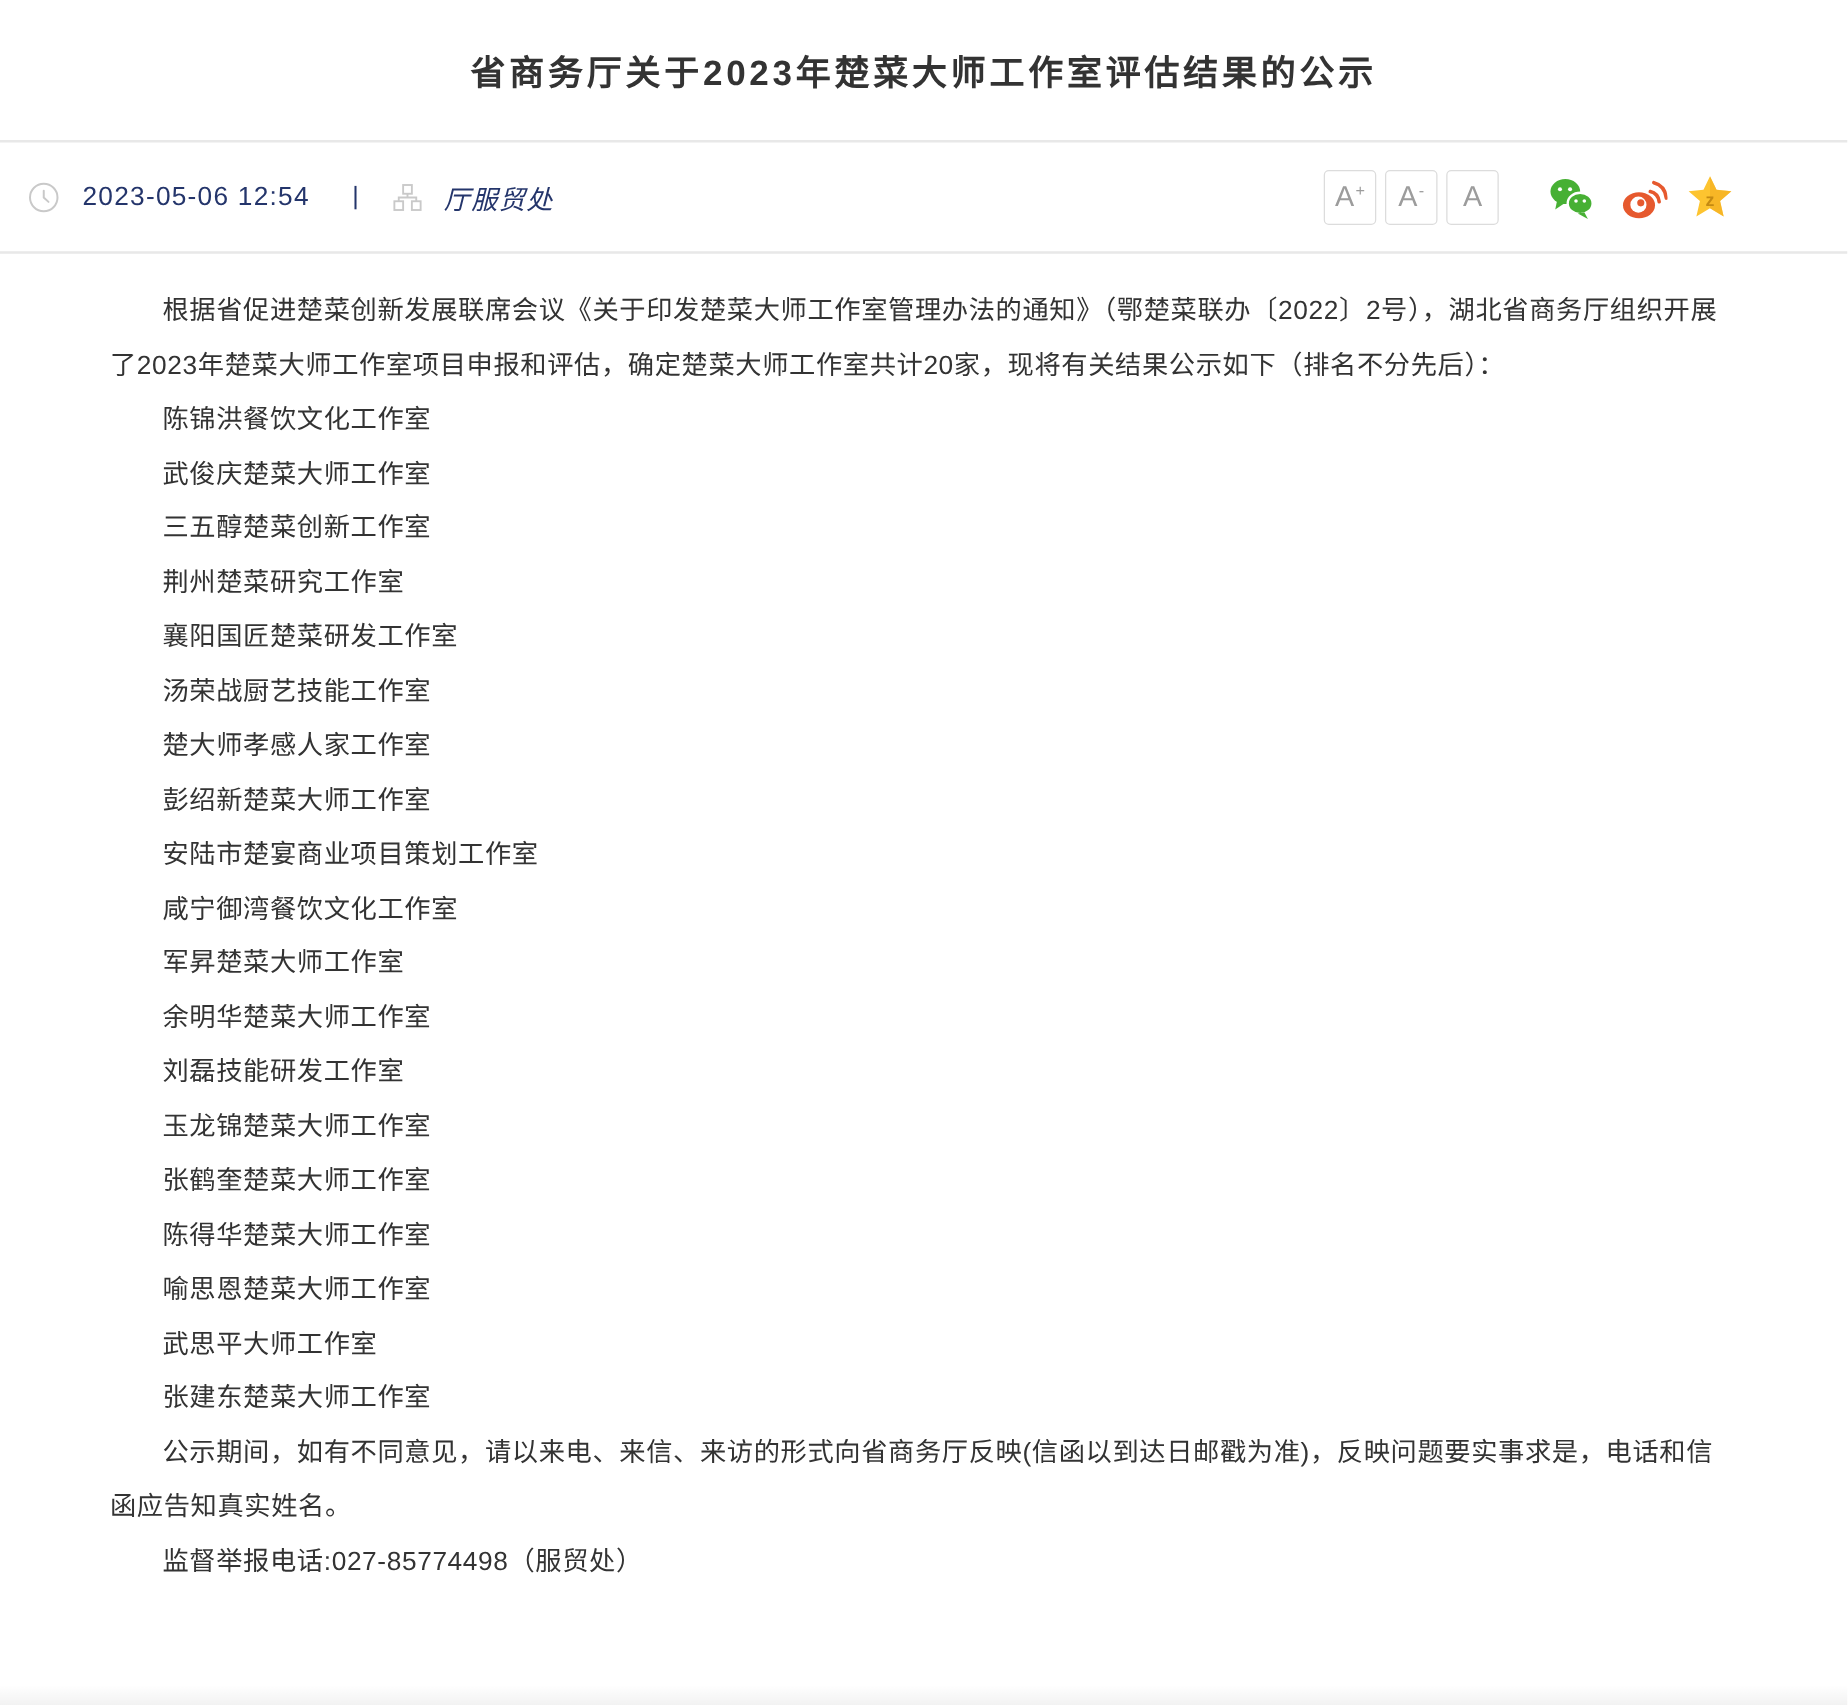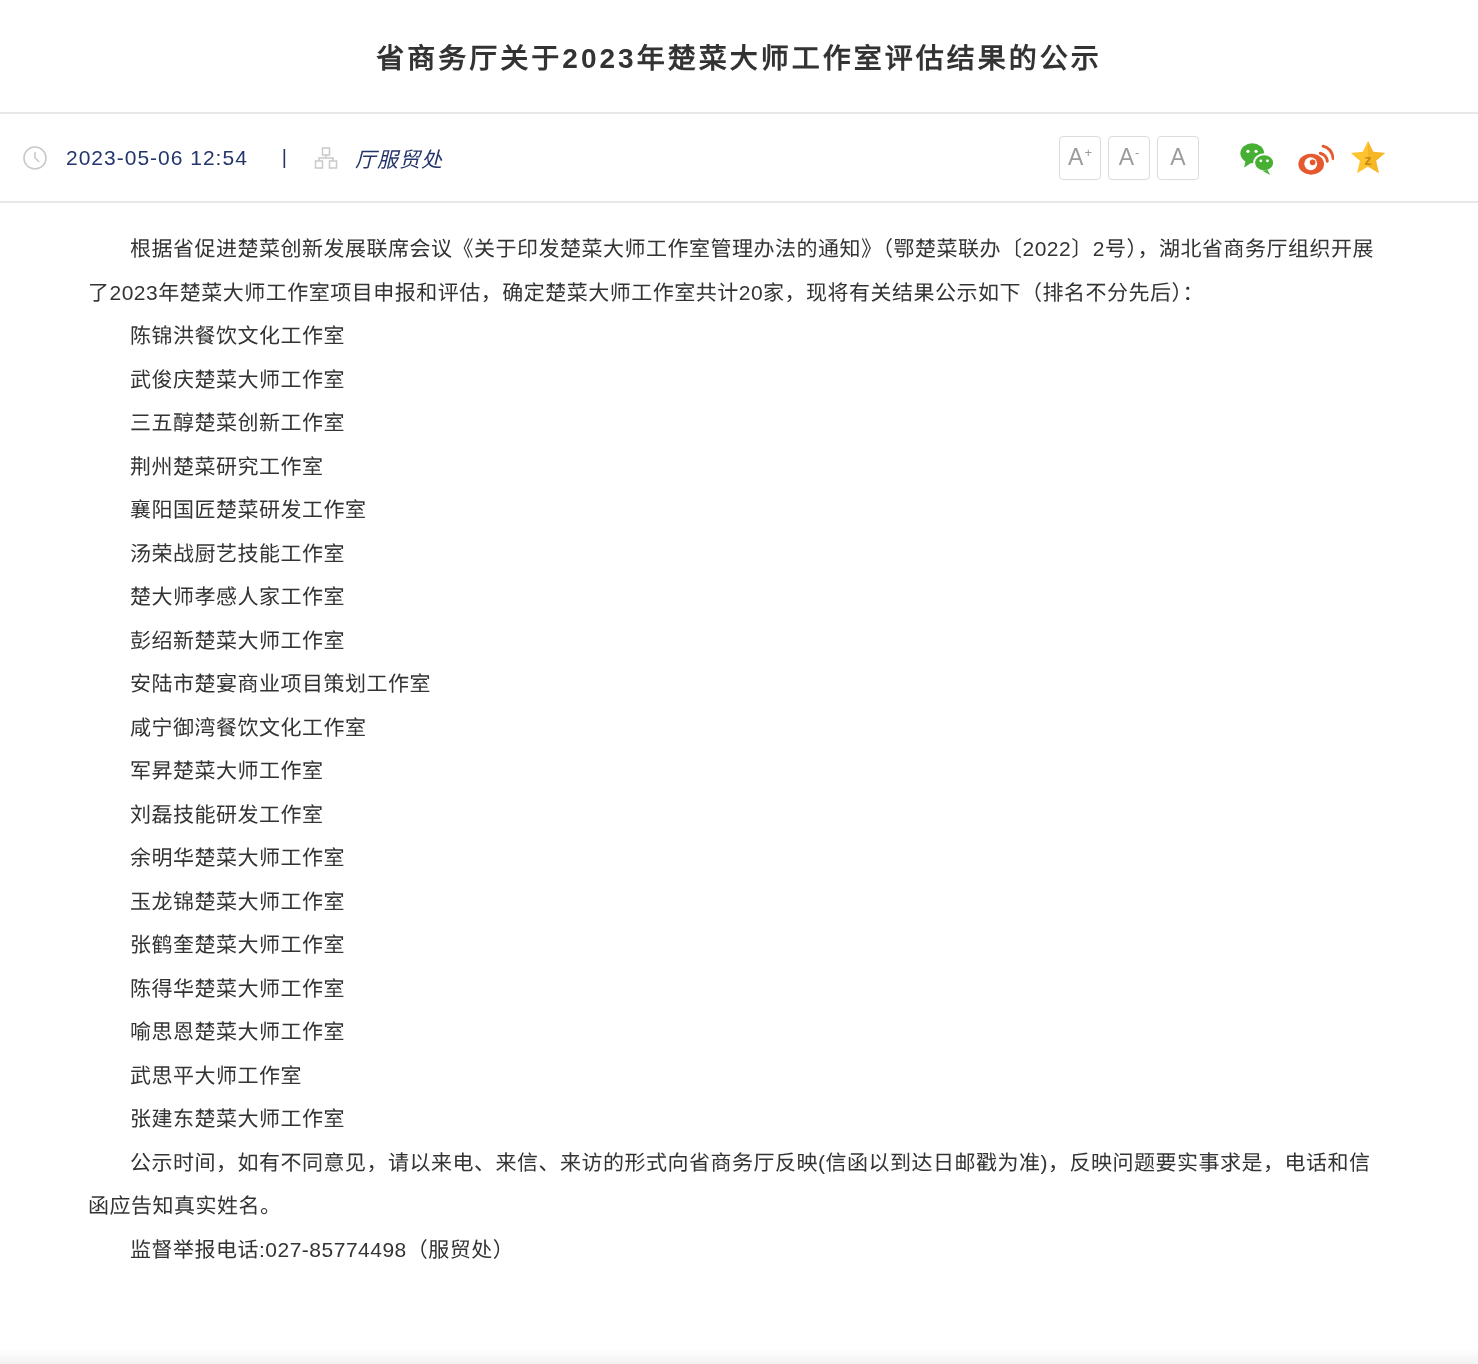--- a/index.html
+++ b/index.html
@@ -205,26 +205,26 @@
         <p>武俊庆楚菜大师工作室</p>
         <p>三五醇楚菜创新工作室</p>
         <p>荆州楚菜研究工作室</p>
         <p>襄阳国匠楚菜研发工作室</p>
         <p>汤荣战厨艺技能工作室</p>
         <p>楚大师孝感人家工作室</p>
         <p>彭绍新楚菜大师工作室</p>
         <p>安陆市楚宴商业项目策划工作室</p>
         <p>咸宁御湾餐饮文化工作室</p>
         <p>军昇楚菜大师工作室</p>
+        <p>余明华楚菜大师工作室</p>
         <p>刘磊技能研发工作室</p>
-        <p>余明华楚菜大师工作室</p>
         <p>玉龙锦楚菜大师工作室</p>
         <p>张鹤奎楚菜大师工作室</p>
         <p>陈得华楚菜大师工作室</p>
         <p>喻思恩楚菜大师工作室</p>
         <p>武思平大师工作室</p>
         <p>张建东楚菜大师工作室</p>
       </div>
-    <p>公示时间，如有不同意见，请以来电、来信、来访的形式向省商务厅反映(信函以到达日邮戳为准)，反映问题要实事求是，电话和信函应告知真实姓名。</p>
+    <p>公示期间，如有不同意见，请以来电、来信、来访的形式向省商务厅反映(信函以到达日邮戳为准)，反映问题要实事求是，电话和信函应告知真实姓名。</p>
     <p>监督举报电话:027-85774498（服贸处）</p>
   </main>
 
 </div>
 
 </body></html>

